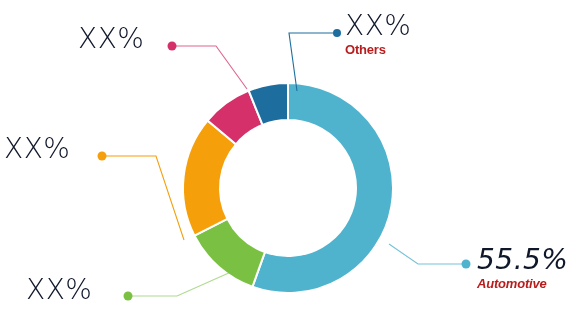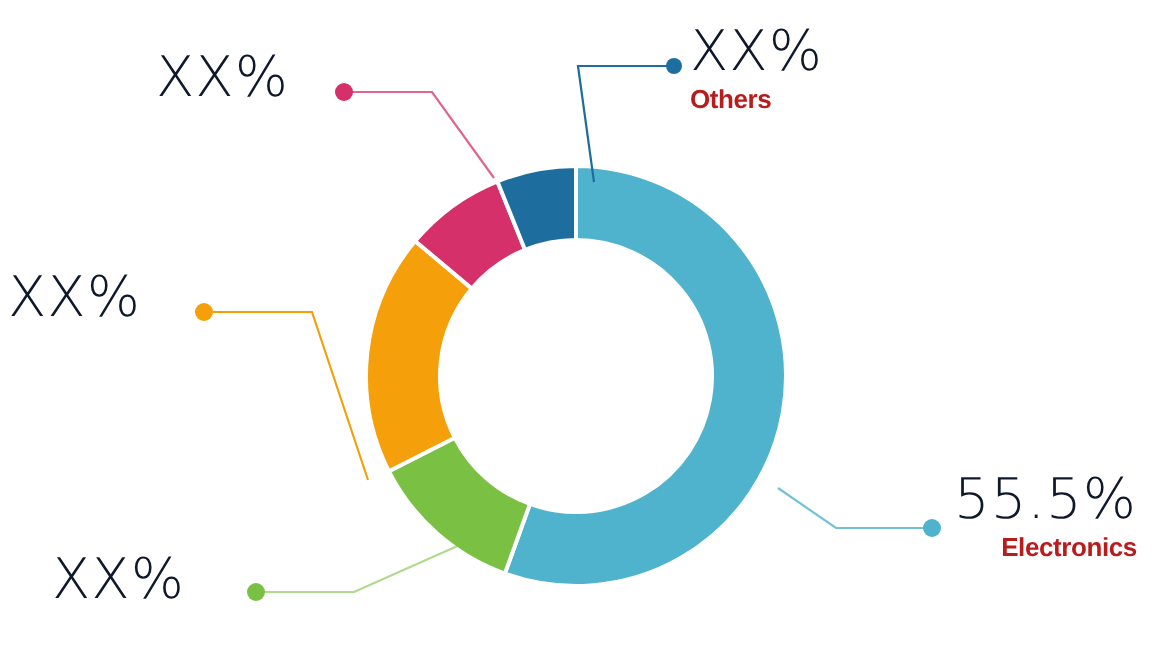--- a/index.html
+++ b/index.html
@@ -51,21 +51,21 @@
     font-weight: 700;
     color: #b91c1c;
     display: block;
     margin-top: 3px;
     letter-spacing: -0.2px;
   }
   .lbl-others     { left: 345px; top: 12px;  text-align: left; }
   .lbl-industrial { left: 78px;  top: 25px;  text-align: left; }
   .lbl-electronics{ left: 4px;   top: 135px; text-align: left; }
   .lbl-consumer   { left: 26px;  top: 276px; text-align: left; }
-  .lbl-automotive { left: 477px; top: 236px; text-align: right; }
+  .lbl-automotive { left: 477px; top: 246px; text-align: left; font-style: italic; }
 </style>
 </head>
 <body>
 
 <div id="chart-root">
 
   <svg class="chart-svg" viewBox="0 0 581 330">
 
     <g>
       <path fill="#4fb3cd" stroke="#ffffff" stroke-width="2" d="M 288.00 83.00 A 105 105 0 1 1 252.43 286.79 L 264.97 251.98 A 68 68 0 1 0 288.00 120.00 Z"></path>
@@ -107,16 +107,16 @@
   <div class="label-block lbl-electronics">
     <span class="label-pct">XX%</span>
   </div>
 
   <div class="label-block lbl-consumer">
     <span class="label-pct">XX%</span>
   </div>
 
   <div class="label-block lbl-automotive">
     <span class="label-pct">55.5%</span>
-    <span class="label-name">Electronics</span>
+    <span class="label-name">Automotive</span>
   </div>
 
 </div>
 
 </body></html>

